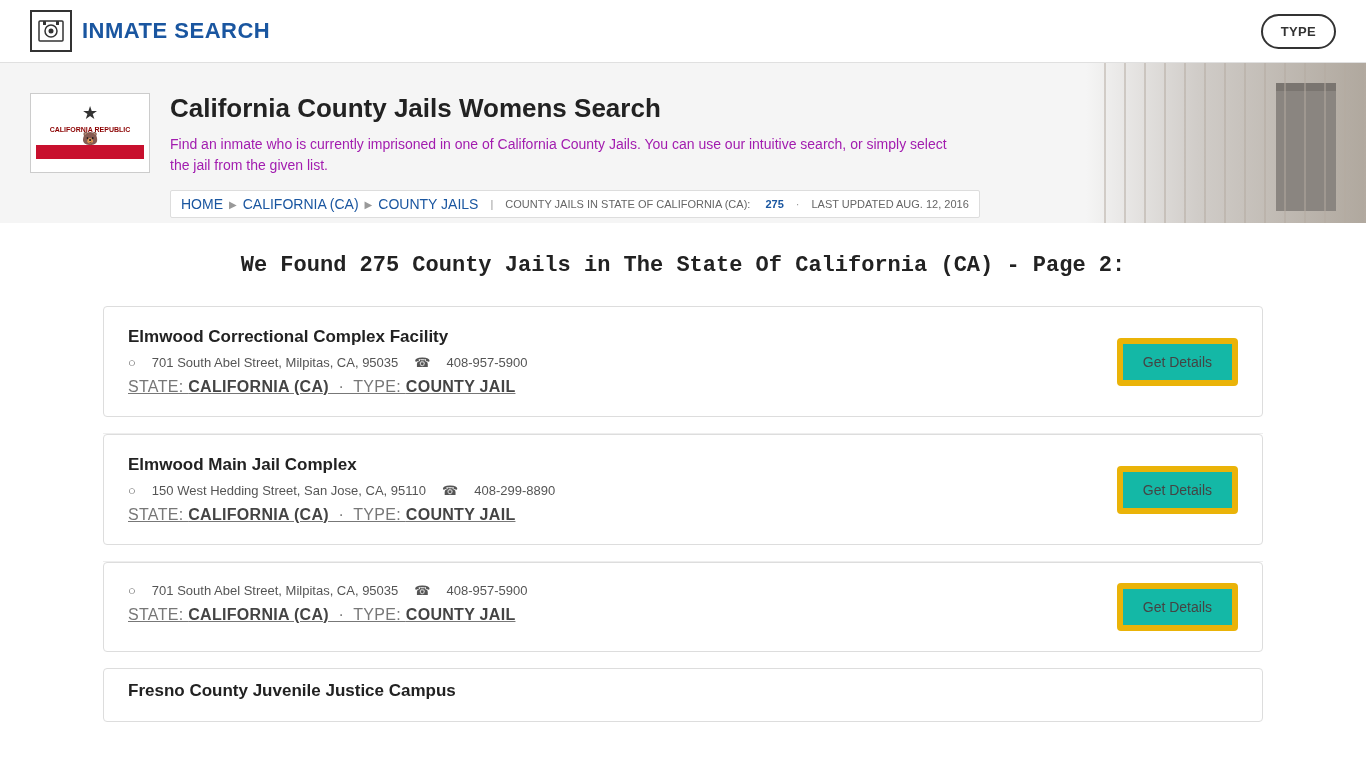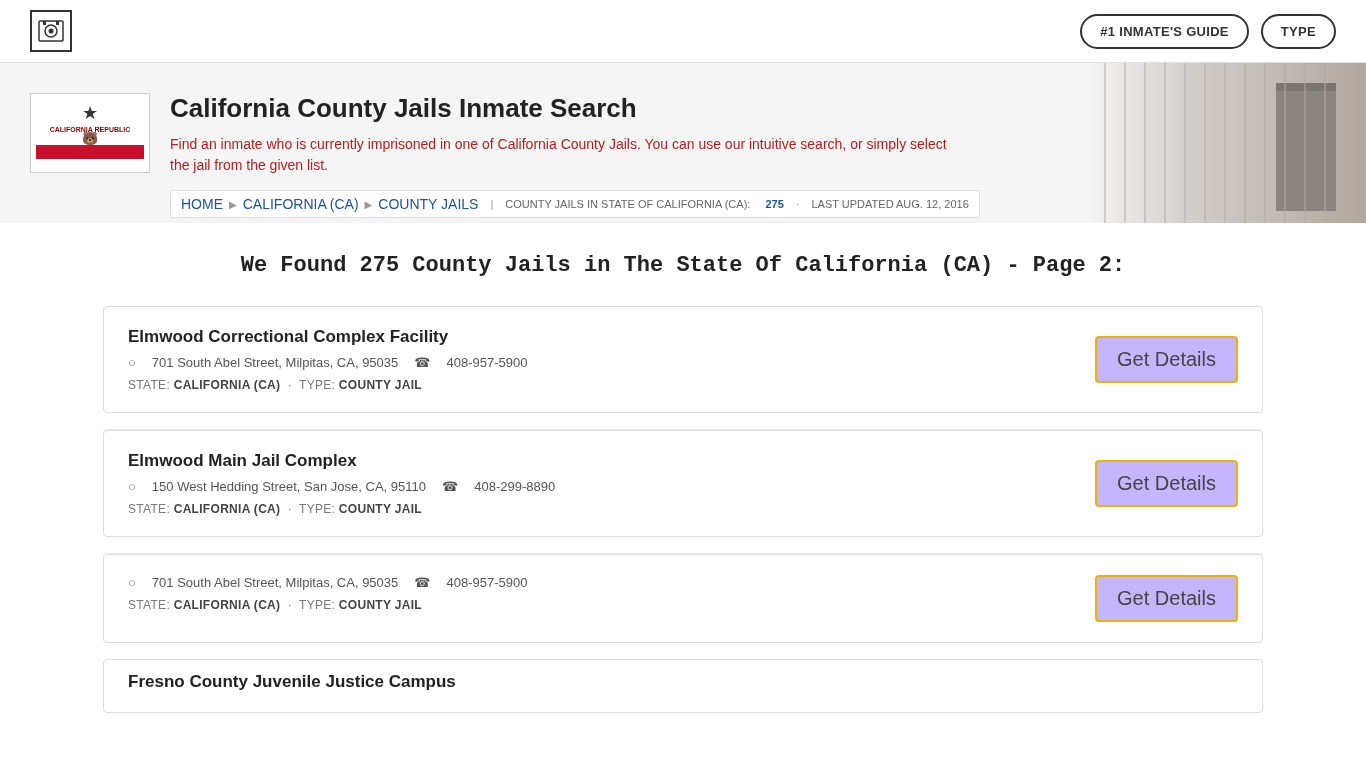--- a/index.html
+++ b/index.html
@@ -89,21 +89,21 @@
     .flag-bottom { background: #fff; height: 28px; display: flex; align-items: center; justify-content: center; font-size: 7px; color: #333; font-weight: bold; }
     .hero-text { flex: 1; }
     .hero-text h1 {
       font-size: 26px;
       font-weight: bold;
       color: #222;
       margin-bottom: 10px;
     }
     .hero-text p {
       font-size: 14px;
-      color: #b91c1c;
+      color: #a21caf;
       line-height: 1.5;
       max-width: 780px;
       margin-bottom: 14px;
     }
     .breadcrumb {
       display: flex;
       align-items: center;
       gap: 6px;
       font-size: 11px;
       color: #666;
@@ -185,31 +185,32 @@
     }
     .facility-meta {
       display: flex;
       align-items: center;
       gap: 16px;
       margin-bottom: 8px;
       color: #555;
       font-size: 13px;
     }
     .facility-tags {
-      font-size: 12px;
+      font-size: 16px;
       color: #777;
       letter-spacing: 0.3px;
+      text-decoration: underline;
     }
     .facility-tags strong { color: #444; }
     .get-details-btn {
       padding: 10px 20px;
-      border: 2px solid #eab308;
+      border: 6px solid #eab308;
       border-radius: 4px;
-      background: #c4b5fd;
-      font-size: 20px;
+      background: #14b8a6;
+      font-size: 14px;
       cursor: pointer;
       color: #444;
       white-space: nowrap;
       flex-shrink: 0;
       align-self: center;
     }
 
     .divider { border: none; border-top: 1px solid #eee; margin: 0; }
 
     
@@ -228,41 +229,41 @@
   <div class="header-logo">
     <div class="logo-icon">
       <svg width="28" height="28" viewBox="0 0 28 28" fill="none">
         <rect x="2" y="4" width="24" height="20" rx="1" stroke="#333" stroke-width="1.5" fill="none"></rect>
         <circle cx="14" cy="14" r="6" stroke="#333" stroke-width="1.5" fill="none"></circle>
         <circle cx="14" cy="14" r="2.5" fill="#333"></circle>
         <rect x="6" y="4" width="3" height="4" rx="0.5" fill="#333"></rect>
         <rect x="19" y="4" width="3" height="4" rx="0.5" fill="#333"></rect>
       </svg>
     </div>
+    <span class="header-title">INMATE SEARCH</span>
   </div>
   <nav class="header-nav">
-    <button class="nav-btn">#1 INMATE'S GUIDE</button>
     <button class="nav-btn">TYPE</button>
   </nav>
 </header>
 
 <section class="hero">
   <div class="hero-bg-image"></div>
   <div class="hero-inner">
     <div class="hero-flag">
       <div class="flag-img">
         <div class="flag-top">★</div>
         <div style="background:#fff;height:4px;display:flex;align-items:center;justify-content:center;font-size:7px;color:#8B0000;font-weight:bold;">CALIFORNIA REPUBLIC</div>
         <div style="background:#fff;height:14px;display:flex;align-items:center;justify-content:center;font-size:13px;">🐻</div>
         <div class="flag-stripe"></div>
         <div class="flag-bottom"></div>
       </div>
     </div>
     <div class="hero-text">
-      <h1>California County Jails Inmate Search</h1>
+      <h1>California County Jails Womens Search</h1>
       <p>Find an inmate who is currently imprisoned in one of California County Jails. You can use our intuitive search, or simply select the jail from the given list.</p>
       <div class="breadcrumb">
         <a href="#">HOME</a>
         <span class="sep">▶</span>
         <a href="#">CALIFORNIA (CA)</a>
         <span class="sep">▶</span>
         <a href="#">COUNTY JAILS</a>
         <span class="pipe">|</span>
         <span>COUNTY JAILS IN STATE OF CALIFORNIA (CA):</span>
         &nbsp;<span class="count">275</span>

